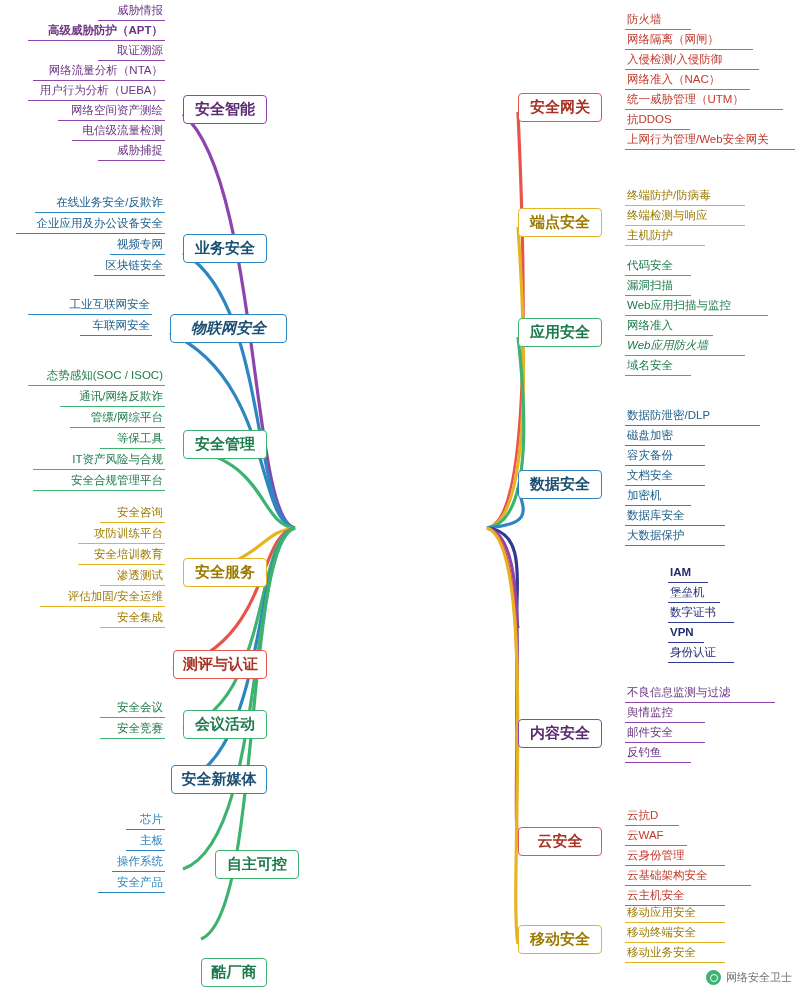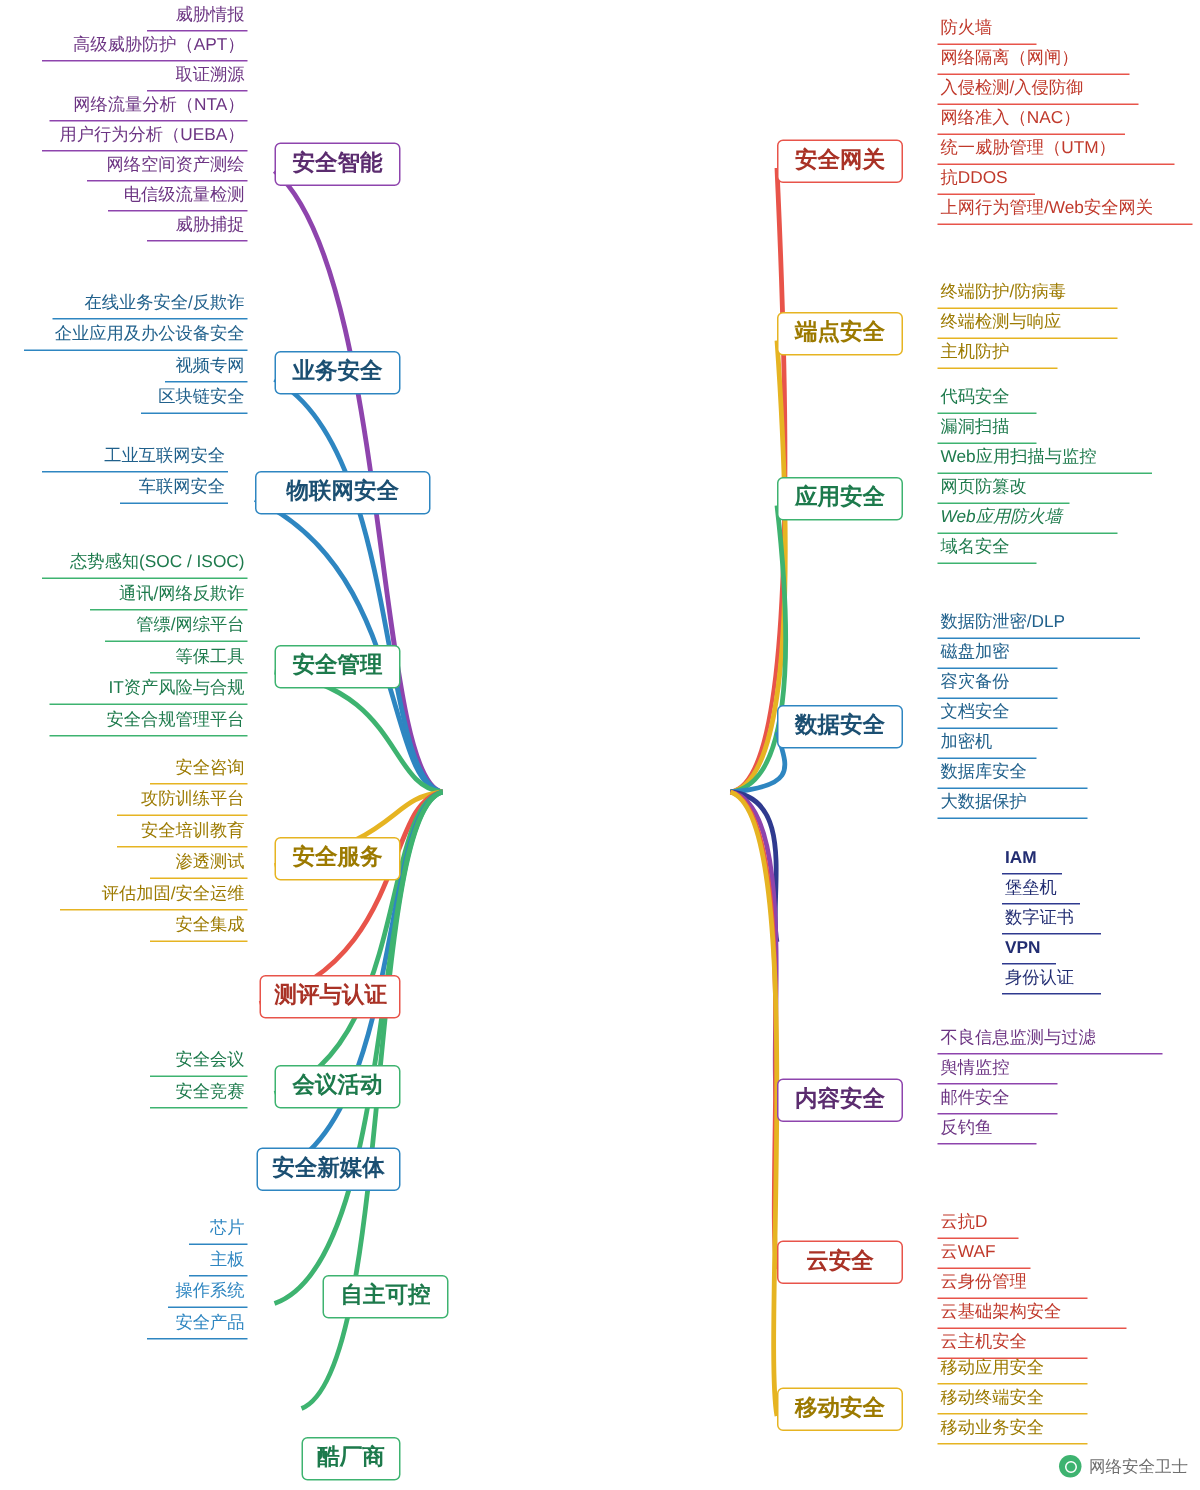--- a/index.html
+++ b/index.html
@@ -115,21 +115,21 @@
     <path d="M487,528 C532,532 512,600 518,628" fill="none" stroke="#2f3a8f" stroke-width="3.2"></path>
     <path d="M487,528 C532,536 512,700 518,738" fill="none" stroke="#8e44ad" stroke-width="3.2"></path>
     <path d="M487,528 C534,540 510,800 518,846" fill="none" stroke="#e8544a" stroke-width="3.2"></path>
     <path d="M487,528 C538,544 508,890 518,944" fill="none" stroke="#e6b422" stroke-width="3.2"></path>
   </svg>
 
 
   <div class="node" style="left:183px; top:95px; width:84px; border-color:#8e44ad; color:#5b2c6f;">安全智能</div>
   <div class="leaf left" style="left:55px; top:3px; width:110px; color:#6c3483;">威胁情报</div>
   <div class="underline" style="left:98px; top:20px; width:67px; border-color:#8e44ad;"></div>
-  <div class="leaf left" style="left:25px; top:23px; width:140px; color:#6c3483;">高级威胁防护（APT）</div>
+  <div class="leaf left" style="left:25px; top:23px; width:140px; color:#6c3483;font-weight:bold;">高级威胁防护（APT）</div>
   <div class="underline" style="left:28px; top:40px; width:137px; border-color:#8e44ad;"></div>
   <div class="leaf left" style="left:55px; top:43px; width:110px; color:#6c3483;">取证溯源</div>
   <div class="underline" style="left:98px; top:60px; width:67px; border-color:#8e44ad;"></div>
   <div class="leaf left" style="left:25px; top:63px; width:140px; color:#6c3483;">网络流量分析（NTA）</div>
   <div class="underline" style="left:33px; top:80px; width:132px; border-color:#8e44ad;"></div>
   <div class="leaf left" style="left:25px; top:83px; width:140px; color:#6c3483;">用户行为分析（UEBA）</div>
   <div class="underline" style="left:28px; top:100px; width:137px; border-color:#8e44ad;"></div>
   <div class="leaf left" style="left:40px; top:103px; width:125px; color:#6c3483;">网络空间资产测绘</div>
   <div class="underline" style="left:58px; top:120px; width:107px; border-color:#8e44ad;"></div>
   <div class="leaf left" style="left:48px; top:123px; width:117px; color:#6c3483;">电信级流量检测</div>
@@ -140,21 +140,21 @@
   <div class="node" style="left:183px; top:234px; width:84px; border-color:#2e86c1; color:#1b4f72;">业务安全</div>
   <div class="leaf left" style="left:20px; top:195px; width:145px; color:#21618c;">在线业务安全/反欺诈</div>
   <div class="underline" style="left:35px; top:212px; width:130px; border-color:#2e86c1;"></div>
   <div class="leaf left" style="left:12px; top:216px; width:153px; color:#21618c;">企业应用及办公设备安全</div>
   <div class="underline" style="left:16px; top:233px; width:149px; border-color:#2e86c1;"></div>
   <div class="leaf left" style="left:60px; top:237px; width:105px; color:#21618c;">视频专网</div>
   <div class="underline" style="left:110px; top:254px; width:55px; border-color:#2e86c1;"></div>
   <div class="leaf left" style="left:50px; top:258px; width:115px; color:#21618c;">区块链安全</div>
   <div class="underline" style="left:94px; top:275px; width:71px; border-color:#2e86c1;"></div>
 
-  <div class="node" style="left:170px; top:314px; width:117px; border-color:#2e86c1; color:#1b4f72;">物联网安全</div>
+  <div class="node" style="left:170px; top:314px; width:117px; border-color:#2e86c1; color:#1b4f72;font-style:italic;">物联网安全</div>
   <div class="leaf left" style="left:25px; top:297px; width:127px; color:#21618c;">工业互联网安全</div>
   <div class="underline" style="left:28px; top:314px; width:124px; border-color:#2e86c1;"></div>
   <div class="leaf left" style="left:47px; top:318px; width:105px; color:#21618c;">车联网安全</div>
   <div class="underline" style="left:80px; top:335px; width:72px; border-color:#2e86c1;"></div>
 
   <div class="node" style="left:183px; top:430px; width:84px; border-color:#3eb370; color:#1d7a4c;">安全管理</div>
   <div class="leaf left" style="left:25px; top:368px; width:140px; color:#1d7a4c;">态势感知(SOC / ISOC)</div>
   <div class="underline" style="left:28px; top:385px; width:137px; border-color:#3eb370;"></div>
   <div class="leaf left" style="left:45px; top:389px; width:120px; color:#1d7a4c;">通讯/网络反欺诈</div>
   <div class="underline" style="left:60px; top:406px; width:105px; border-color:#3eb370;"></div>
@@ -227,21 +227,21 @@
   <div class="leaf right" style="left:625px; top:228px; width:170px; color:#9c7a00;">主机防护</div>
   <div class="underline" style="left:625px; top:245px; width:80px; border-color:#e6b422;"></div>
 
   <div class="node" style="left:518px; top:318px; width:84px; border-color:#3eb370; color:#1d7a4c;">应用安全</div>
   <div class="leaf right" style="left:625px; top:258px; width:170px; color:#1d7a4c;">代码安全</div>
   <div class="underline" style="left:625px; top:275px; width:66px; border-color:#3eb370;"></div>
   <div class="leaf right" style="left:625px; top:278px; width:170px; color:#1d7a4c;">漏洞扫描</div>
   <div class="underline" style="left:625px; top:295px; width:66px; border-color:#3eb370;"></div>
   <div class="leaf right" style="left:625px; top:298px; width:175px; color:#1d7a4c;">Web应用扫描与监控</div>
   <div class="underline" style="left:625px; top:315px; width:143px; border-color:#3eb370;"></div>
-  <div class="leaf right" style="left:625px; top:318px; width:170px; color:#1d7a4c;">网页防篡改</div>
+  <div class="leaf right" style="left:625px; top:318px; width:170px; color:#1d7a4c;">网络准入</div>
   <div class="underline" style="left:625px; top:335px; width:88px; border-color:#3eb370;"></div>
   <div class="leaf right" style="left:625px; top:338px; width:170px; color:#1d7a4c;font-style:italic;">Web应用防火墙</div>
   <div class="underline" style="left:625px; top:355px; width:120px; border-color:#3eb370;"></div>
   <div class="leaf right" style="left:625px; top:358px; width:170px; color:#1d7a4c;">域名安全</div>
   <div class="underline" style="left:625px; top:375px; width:66px; border-color:#3eb370;"></div>
 
   <div class="node" style="left:518px; top:470px; width:84px; border-color:#2e86c1; color:#1b4f72;">数据安全</div>
   <div class="leaf right" style="left:625px; top:408px; width:175px; color:#21618c;">数据防泄密/DLP</div>
   <div class="underline" style="left:625px; top:425px; width:135px; border-color:#2e86c1;"></div>
   <div class="leaf right" style="left:625px; top:428px; width:170px; color:#21618c;">磁盘加密</div>

